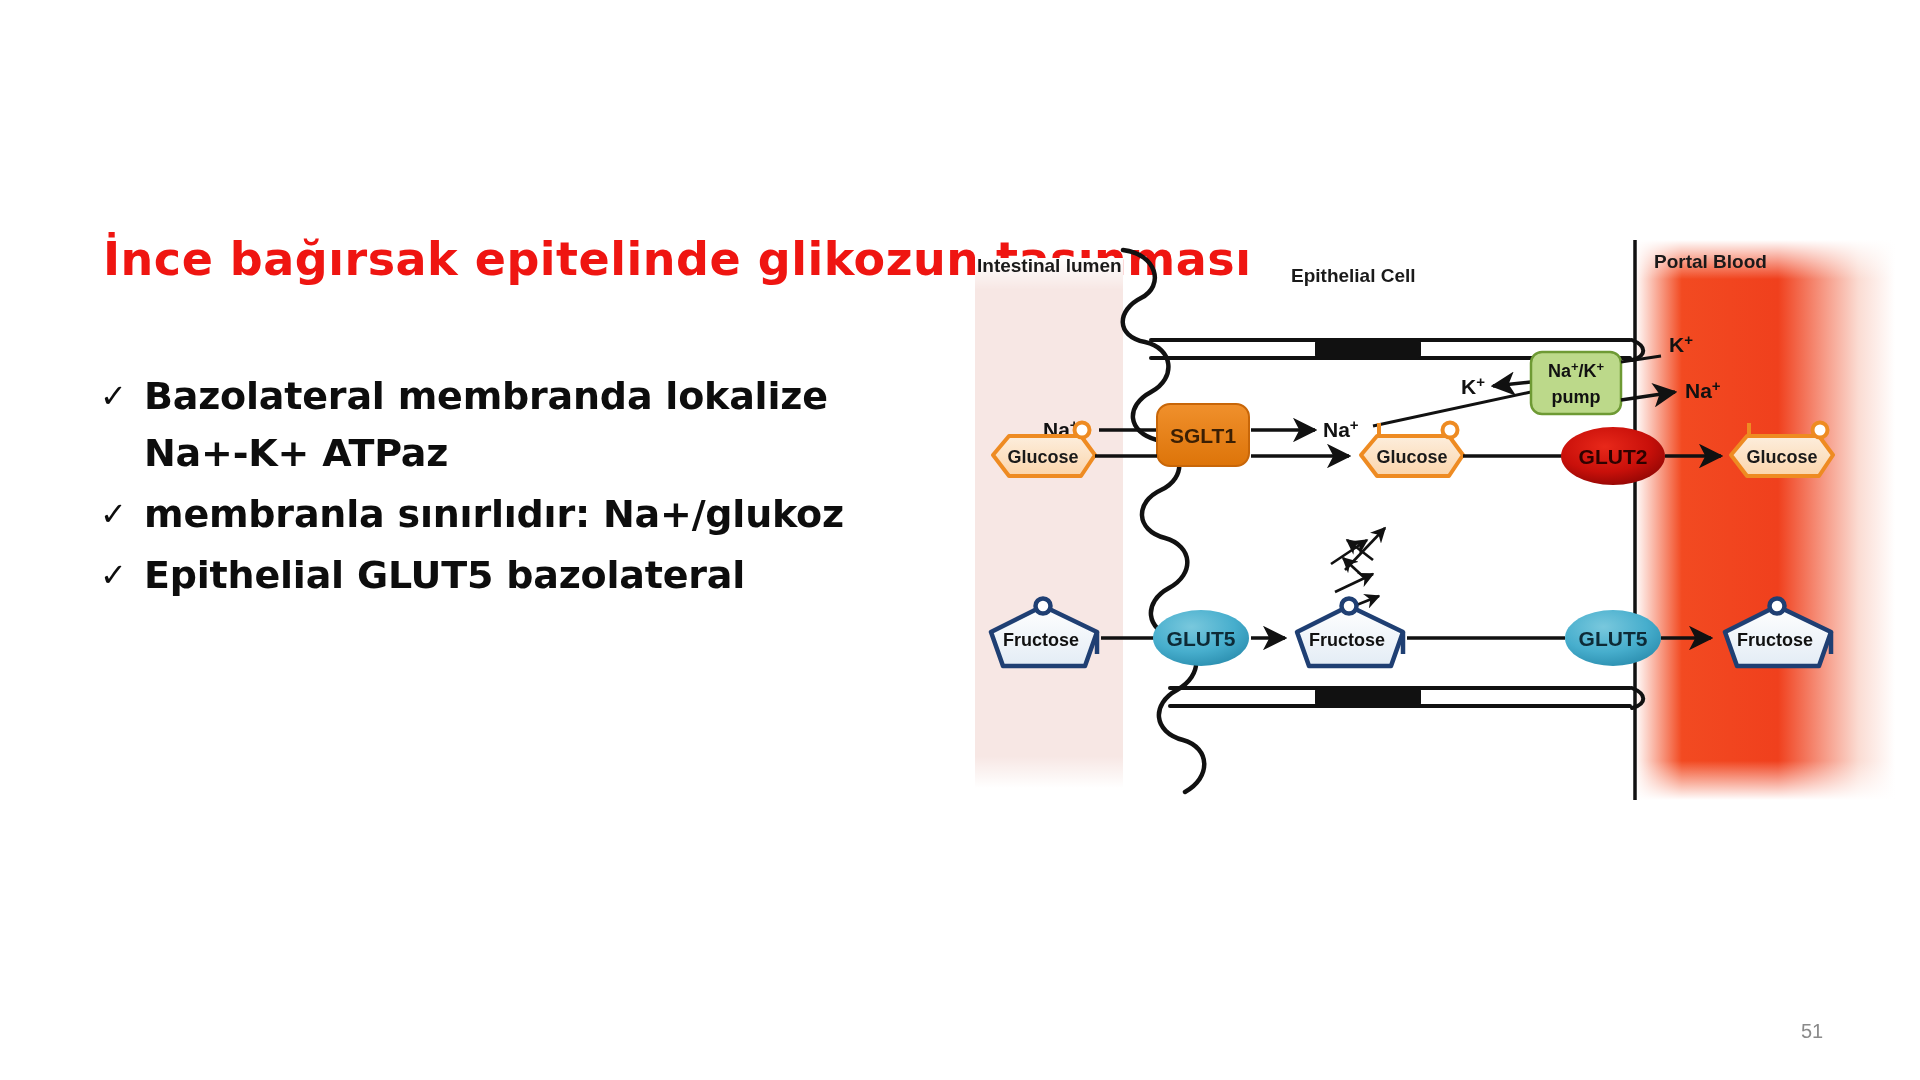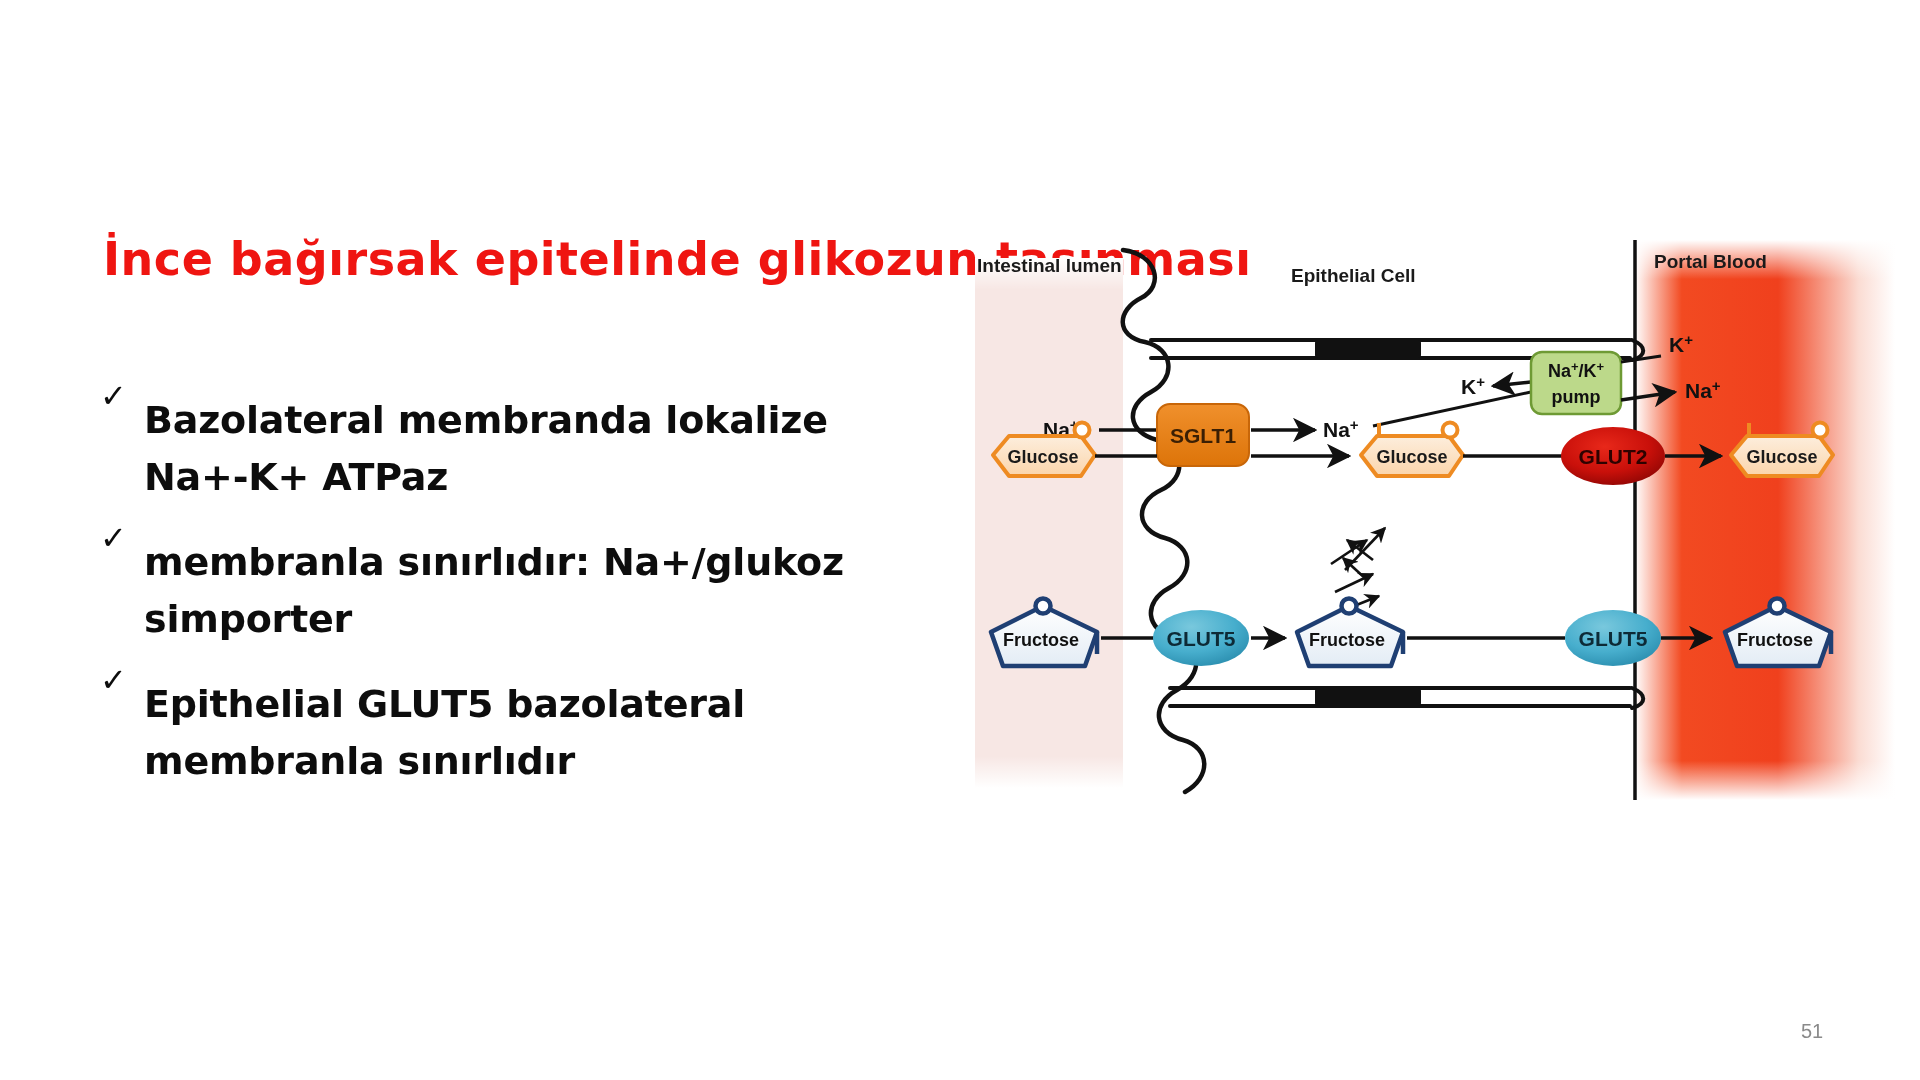--- a/index.html
+++ b/index.html
@@ -49,21 +49,20 @@
     text-align: left;
     font-family: "DejaVu Sans", sans-serif;
   }
   .bullet-text {
     font-family: "DejaVu Sans", sans-serif;
     font-size: 38px;
     line-height: 57px;
     color: #0d0d0d;
     font-weight: 600;
     letter-spacing: -0.2px;
-    margin-top: 24px;
   }
 
   
   #figure {
     position: absolute;
     left: 975px;
     top: 240px;
     width: 920px;
     height: 560px;
   }
@@ -91,29 +90,27 @@
     <div class="bullet-text">
       <div>Bazolateral membranda lokalize</div>
       <div>Na+-K+ ATPaz</div>
     </div>
   </div>
 
   <div class="bullet-row">
     <div class="bullet-mark">✓</div>
     <div class="bullet-text">
       <div>membranla sınırlıdır: Na+/glukoz</div>
-      <div>simporter</div>
     </div>
   </div>
 
   <div class="bullet-row">
     <div class="bullet-mark">✓</div>
     <div class="bullet-text">
       <div>Epithelial GLUT5 bazolateral</div>
-      <div>membranla sınırlıdır</div>
     </div>
   </div>
 
 </div>
 
 <div id="figure">
 <svg width="920" height="560" viewBox="0 0 920 560" xmlns="http://www.w3.org/2000/svg">
   <defs>
     <linearGradient id="bloodGrad" x1="0" y1="0" x2="1" y2="0">
       <stop offset="0%" stop-color="#ffffff"></stop>

